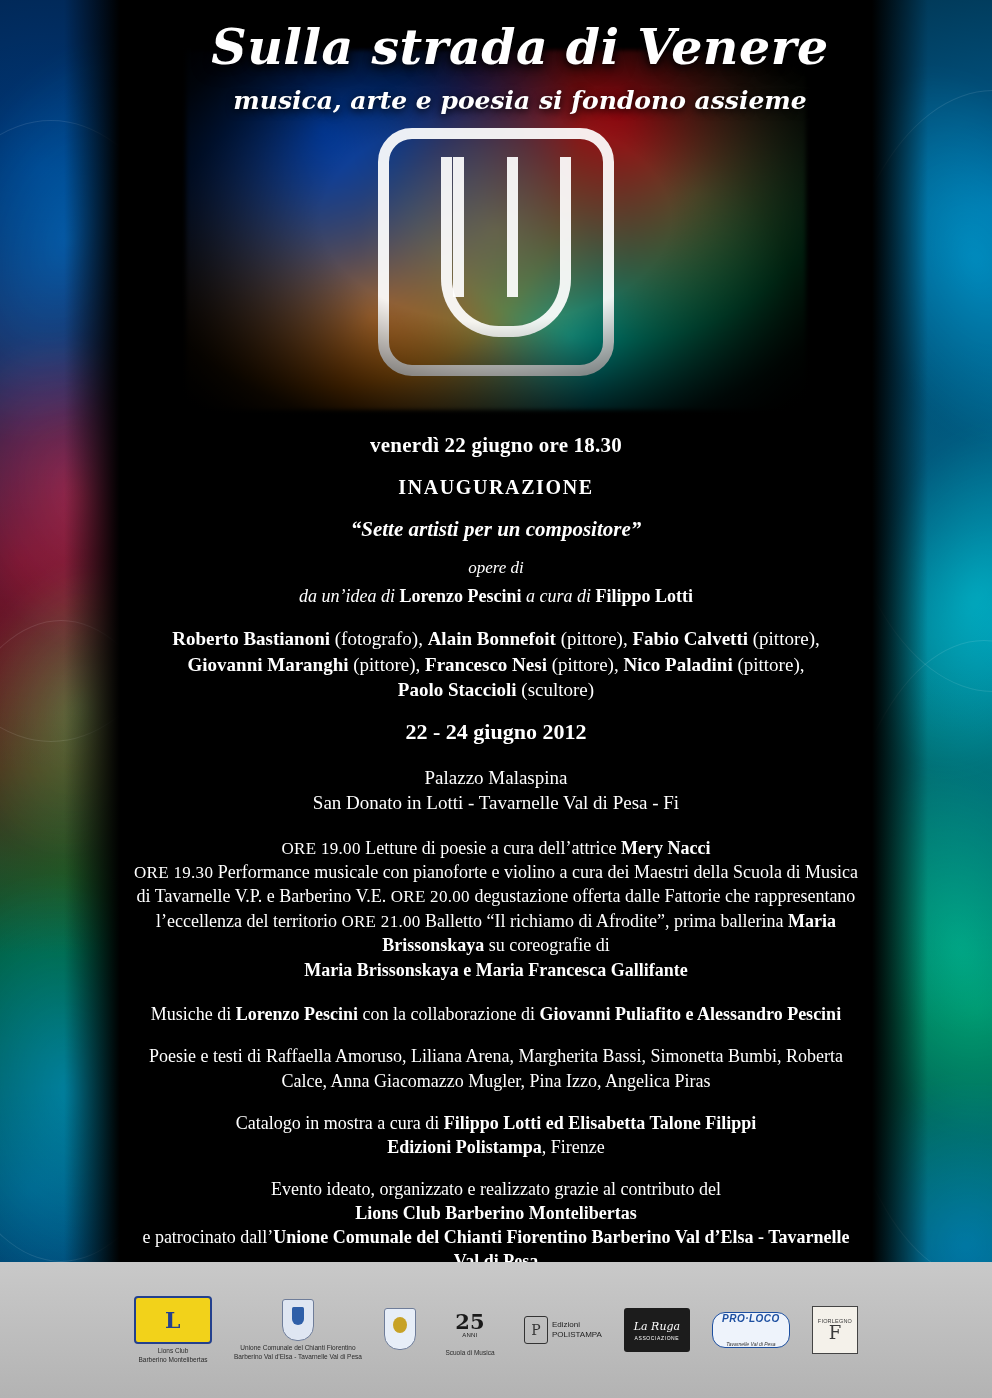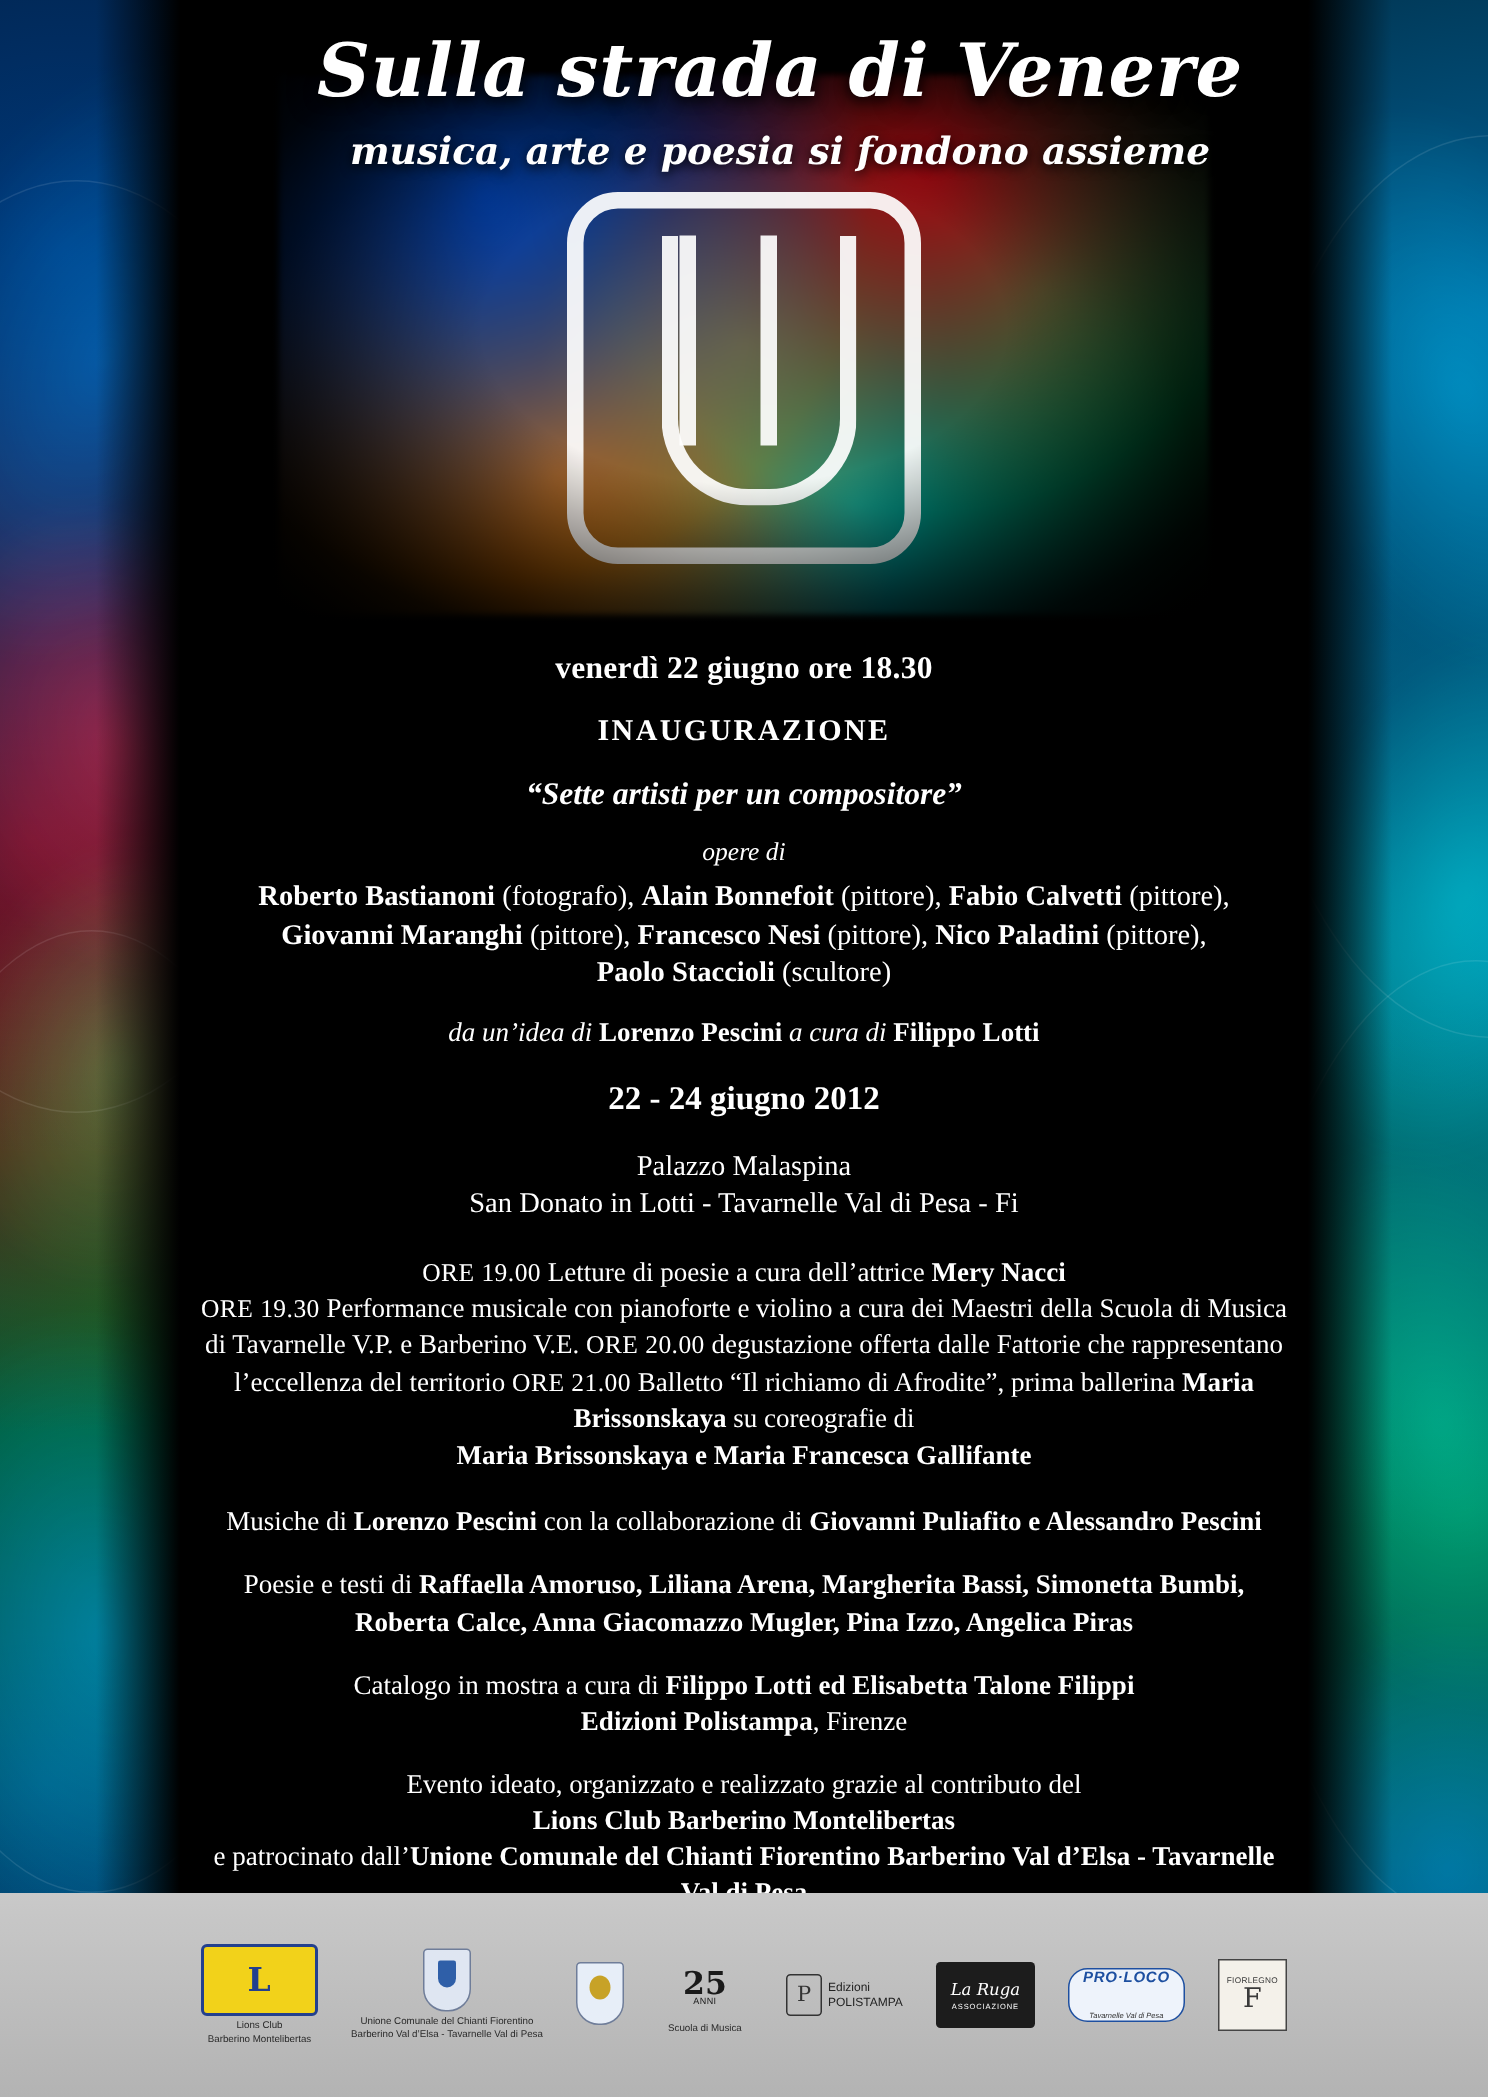--- a/index.html
+++ b/index.html
@@ -244,21 +244,21 @@
     font-size: 18px;
     line-height: 1.34;
     margin-bottom: 18px;
   }
   .musiche b { font-weight: bold; }
   .poesie {
     font-size: 18px;
     line-height: 1.34;
     margin-bottom: 18px;
   }
-  .poesie b { font-weight: bold; }
+  .poesie b { font-weight: normal; }
   .catalogo {
     font-size: 18px;
     line-height: 1.34;
     margin-bottom: 18px;
   }
   .catalogo b { font-weight: bold; }
   .evento {
     font-size: 18px;
     line-height: 1.34;
   }
@@ -452,44 +452,44 @@
   <div class="content">
 
     <div class="line date-line">venerdì 22 giugno ore 18.30</div>
 
     <div class="line inaug">INAUGURAZIONE</div>
 
     <div class="line quote">“Sette artisti per un compositore”</div>
 
     <div class="line opere">opere di</div>
 
+    <div class="line idea">
+      <span>da un’idea di</span>
+      <b>Lorenzo Pescini</b>
+      <span>a cura di</span>
+      <b>Filippo Lotti</b>
+    </div>
+
     <div class="line artists">
       <b>Roberto Bastianoni</b>
       <span>(fotografo),</span>
       <b>Alain Bonnefoit</b>
       <span>(pittore),</span>
       <b>Fabio Calvetti</b>
       <span>(pittore),</span><br>
       <b>Giovanni Maranghi</b>
       <span>(pittore),</span>
       <b>Francesco Nesi</b>
       <span>(pittore),</span>
       <b>Nico Paladini</b>
       <span>(pittore),</span><br>
       <b>Paolo Staccioli</b>
       <span>(scultore)</span>
     </div>
 
-    <div class="line idea">
-      <span>da un’idea di</span>
-      <b>Lorenzo Pescini</b>
-      <span>a cura di</span>
-      <b>Filippo Lotti</b>
-    </div>
-
     <div class="line dates">22 - 24 giugno 2012</div>
 
     <div class="line venue">
       <div>Palazzo Malaspina</div>
       <div>San Donato in Lotti - Tavarnelle Val di Pesa - Fi</div>
     </div>
 
     <div class="line program">
       <span class="sc">ORE 19.00</span><span> Letture di poesie a cura dell’attrice </span><b>Mery Nacci</b><br>
       <span class="sc">ORE 19.30</span><span> Performance musicale con pianoforte e violino a cura dei Maestri della Scuola di Musica di Tavarnelle V.P. e Barberino V.E. </span><span class="sc">ORE 20.00</span><span> degustazione offerta dalle Fattorie che rappresentano l’eccellenza del territorio </span><span class="sc">ORE 21.00</span><span> Balletto “Il richiamo di Afrodite”, prima ballerina </span><b>Maria Brissonskaya</b><span> su coreografie di </span><br>

